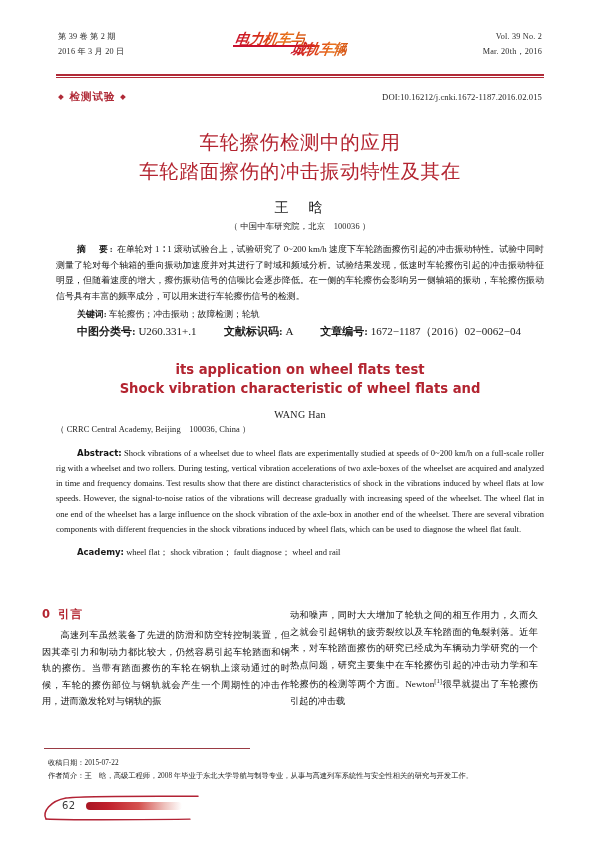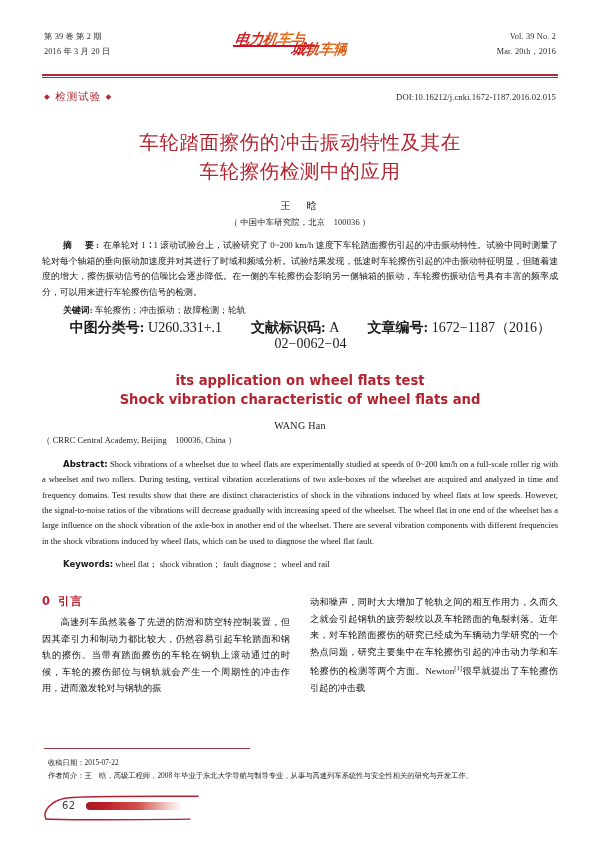--- a/index.html
+++ b/index.html
@@ -11,21 +11,21 @@
     width: 600px;
     height: 850px;
     position: relative;
     font-family: "Liberation Serif", "DejaVu Serif", serif;
     color: #1a1a1a;
     overflow: hidden;
   }
   .page {
     position: absolute;
     inset: 0;
-    padding: 0 42px;
+    padding: 0 56px;
     box-sizing: border-box;
   }
 
   
   .masthead {
     position: relative;
     height: 46px;
     margin-top: 30px;
   }
   .mast-left, .mast-right {
@@ -83,21 +83,21 @@
     height: 22px;
     margin-top: 14px;
     font-size: 9px;
   }
   .col-marker {
     position: absolute;
     left: 2px;
     top: 0;
     color: #b02a37;
     font-family: "DejaVu Sans", sans-serif;
-    font-weight: normal;
+    font-weight: bold;
     font-size: 10.5px;
     letter-spacing: 1px;
   }
   .col-marker .dia { font-size: 7.5px; vertical-align: 1.5px; }
   .doi {
     position: absolute;
     right: 2px;
     top: 2px;
     font-size: 8.6px;
     color: #1f1f1f;
@@ -111,21 +111,21 @@
     color: #b32430;
     font-family: "DejaVu Sans", sans-serif;
     font-size: 19.5px;
     font-weight: normal;
     line-height: 29px;
     letter-spacing: .6px;
   }
   .cn-author {
     margin-top: 13px;
     text-align: center;
-    font-size: 10px;
+    font-size: 14px;
     letter-spacing: 3px;
     color: #1a1a1a;
   }
   .cn-affil {
     margin-top: 4px;
     text-align: center;
     font-size: 8.3px;
     color: #222;
     letter-spacing: .2px;
   }
@@ -148,24 +148,23 @@
   .indent2 { padding-left: 21px; }
   .kw-line {
     margin-top: 3px;
     font-size: 8.9px;
     line-height: 15.6px;
     padding-left: 21px;
   }
   .kw-line b { font-weight: bold; text-align: center; }
   .clsline {
     margin-top: 1px;
-    font-size: 14px;
+    font-size: 11px;
     line-height: 15.6px;
     padding-left: 21px;
-    text-align: center;
   }
   .clsline .gap { display: inline-block; width: 22px; }
 
   
   .en-title {
     margin-top: 20px;
     text-align: center;
     color: #b32430;
     font-family: "DejaVu Sans", sans-serif;
     font-weight: bold;
@@ -207,23 +206,22 @@
   .en-kw .lbl {
     font-family: "DejaVu Sans", sans-serif;
     font-weight: bold;
   }
 
   
   .body-cols {
     position: absolute;
     left: 42px;
     right: 42px;
-    top: 594px;
+    top: 607px;
     display: flex;
-    gap: 20px;
   }
   .bcol { width: 248px; }
   .sec-head {
     color: #b32430;
     font-family: "DejaVu Sans", sans-serif;
     font-weight: bold;
     font-size: 11.5px;
     letter-spacing: 1px;
     margin: 0 0 5px 0;
   }
@@ -323,22 +321,22 @@
   <div class="marker-row">
     <div class="col-marker">
       <span class="dia">◆</span>
       <span>检测试验</span>
       <span class="dia">◆</span>
     </div>
     <div class="doi">DOI:10.16212/j.cnki.1672-1187.2016.02.015</div>
   </div>
 
   <div class="cn-title">
+    <div>车轮擦伤检测中的应用</div>
     <div>车轮踏面擦伤的冲击振动特性及其在</div>
-    <div>车轮擦伤检测中的应用</div>
   </div>
   <div class="cn-author">王　晗</div>
   <div class="cn-affil">（ 中国中车研究院，北京　100036 ）</div>
 
   <div class="cn-abs">
     <p>
       <span class="indent2"></span><span class="lead">摘　要:</span><span>在单轮对 1 ∶ 1 滚动试验台上，试验研究了 0~200 km/h 速度下车轮踏面擦伤引起的冲击振动特性。试验中同时测量了轮对每个轴箱的垂向振动加速度并对其进行了时域和频域分析。试验结果发现，低速时车轮擦伤引起的冲击振动特征明显，但随着速度的增大，擦伤振动信号的信噪比会逐步降低。在一侧的车轮擦伤会影响另一侧轴箱的振动，车轮擦伤振动信号具有丰富的频率成分，可以用来进行车轮擦伤信号的检测。</span>
     </p>
   </div>
   <div class="kw-line">
@@ -363,21 +361,21 @@
   <div class="en-author">WANG Han</div>
   <div class="en-affil">（ CRRC Central Academy, Beijing　100036, China ）</div>
 
   <div class="en-abs">
     <p>
       <span class="indent2"></span><span class="lbl">Abstract:</span>
       <span>Shock vibrations of a wheelset due to wheel flats are experimentally studied at speeds of 0~200 km/h on a full-scale roller rig with a wheelset and two rollers. During testing, vertical vibration accelerations of two axle-boxes of the wheelset are acquired and analyzed in time and frequency domains. Test results show that there are distinct characteristics of shock in the vibrations induced by wheel flats at low speeds. However, the signal-to-noise ratios of the vibrations will decrease gradually with increasing speed of the wheelset. The wheel flat in one end of the wheelset has a large influence on the shock vibration of the axle-box in another end of the wheelset. There are several vibration components with different frequencies in the shock vibrations induced by wheel flats, which can be used to diagnose the wheel flat fault.</span>
     </p>
   </div>
   <div class="en-kw">
-    <span class="lbl">Keywords:</span>
+    <span class="lbl">Academy:</span>
     <span>wheel flat；  shock vibration；  fault diagnose；  wheel and rail</span>
   </div>
 
   <div class="body-cols">
     <div class="bcol">
       <div class="sec-head">
         <span class="num">0</span><span>引言</span>
       </div>
       <p class="btext ind">高速列车虽然装备了先进的防滑和防空转控制装置，但因其牵引力和制动力都比较大，仍然容易引起车轮踏面和钢轨的擦伤。当带有踏面擦伤的车轮在钢轨上滚动通过的时候，车轮的擦伤部位与钢轨就会产生一个周期性的冲击作用，进而激发轮对与钢轨的振</p>
     </div>

